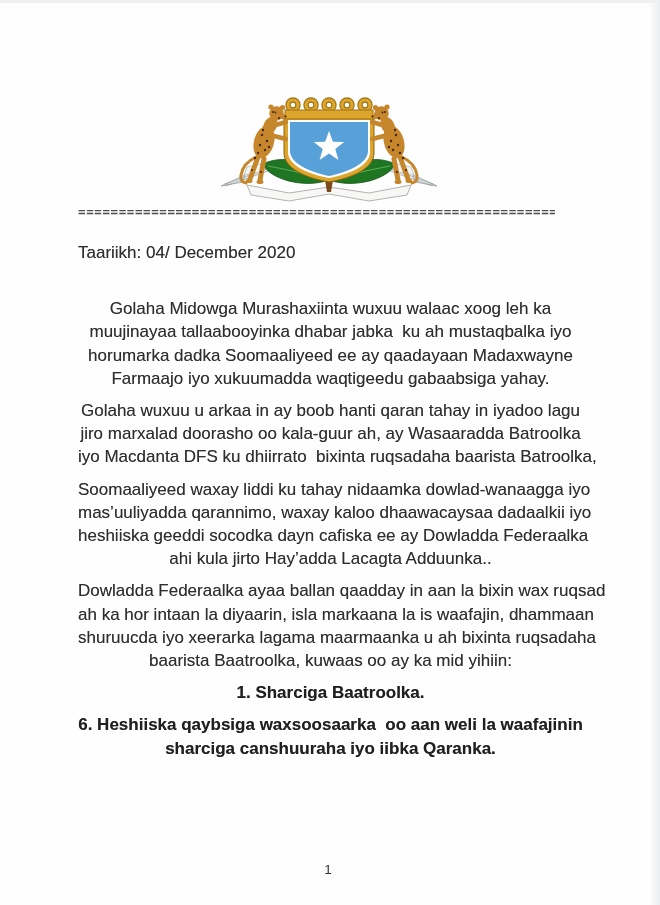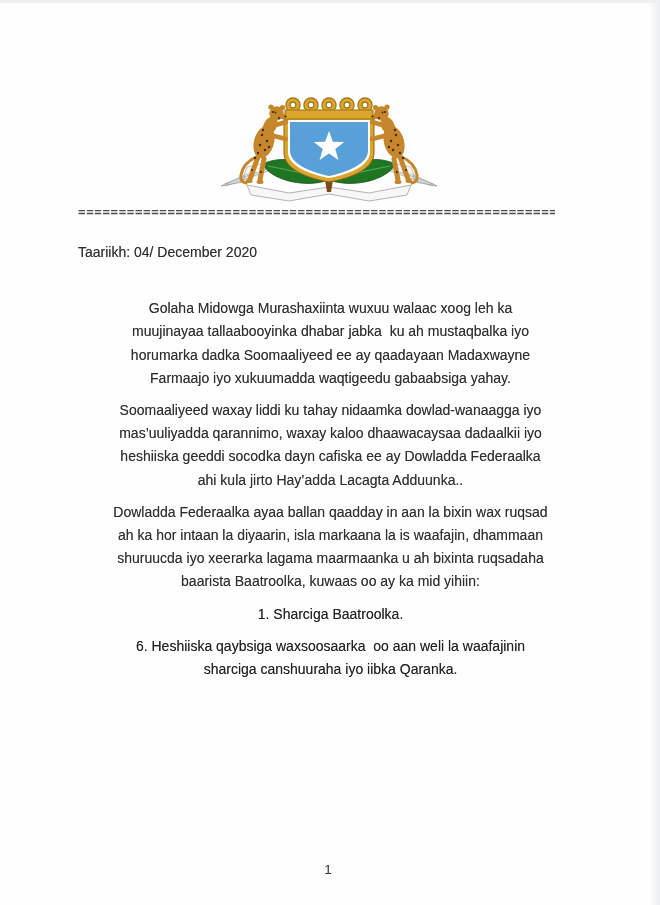--- a/index.html
+++ b/index.html
@@ -8,25 +8,25 @@
   .page { position:relative; width:660px; height:905px; background:#fefefe; overflow:hidden; }
   .edge-top { position:absolute; top:0; left:0; width:660px; height:3px; background:#f0f0f1; }
   .edge-right { position:absolute; top:0; right:0; width:11px; height:905px;
                 background:linear-gradient(90deg, rgba(236,239,241,0) 0%, #eceff1 85%); }
   .emblem { position:absolute; left:219px; top:95px; width:220px; height:112px; }
   .divider { position:absolute; left:78px; top:204px; width:477px; height:15px;
              overflow:hidden; white-space:nowrap;
              font-family:"DejaVu Sans Mono","Liberation Mono",monospace;
              font-size:12.5px; letter-spacing:0.6px; color:#4a4c4e; font-weight:700; }
   .content { position:absolute; left:78px; top:241px; width:505px;
-             font-size:14px; line-height:23.2px; color:#2e2e30;
+             font-size:17px; line-height:23.2px; color:#2e2e30;
              text-shadow:0 0 0.6px rgba(46,46,48,0.5); }
   .date { margin-bottom:33px; white-space:pre; }
   .para { white-space:pre; margin-bottom:9px;text-align:center; }
-  .para.bold { font-weight:400; color:#202022; }
+  .para.bold { font-weight:700; color:#202022; }
   .footer { position:absolute; left:78px; top:862px; width:500px; text-align:center;
             font-size:13.5px; color:#333437; }
 </style>
 </head>
 <body>
 
 <div class="page">
   <div class="edge-top"></div>
   <div class="edge-right"></div>
 
@@ -111,20 +111,23 @@
   </div>
 
   <div class="divider">==========================================================================================</div>
 
   <div class="content">
     <div class="date">Taariikh: 04/ December 2020</div>
     <div class="para">Golaha Midowga Murashaxiinta wuxuu walaac xoog leh ka
 muujinayaa tallaabooyinka dhabar jabka  ku ah mustaqbalka iyo
 horumarka dadka Soomaaliyeed ee ay qaadayaan Madaxwayne
 Farmaajo iyo xukuumadda waqtigeedu gabaabsiga yahay.</div>
+    <div class="para">Golaha wuxuu u arkaa in ay boob hanti qaran tahay in iyadoo lagu
+jiro marxalad doorasho oo kala-guur ah, ay Wasaaradda Batroolka
+iyo Macdanta DFS ku dhiirrato  bixinta ruqsadaha baarista Batroolka,</div>
     <div class="para">Soomaaliyeed waxay liddi ku tahay nidaamka dowlad-wanaagga iyo
 mas’uuliyadda qarannimo, waxay kaloo dhaawacaysaa dadaalkii iyo
 heshiiska geeddi socodka dayn cafiska ee ay Dowladda Federaalka
 ahi kula jirto Hay’adda Lacagta Adduunka..</div>
     <div class="para">Dowladda Federaalka ayaa ballan qaadday in aan la bixin wax ruqsad
 ah ka hor intaan la diyaarin, isla markaana la is waafajin, dhammaan
 shuruucda iyo xeerarka lagama maarmaanka u ah bixinta ruqsadaha
 baarista Baatroolka, kuwaas oo ay ka mid yihiin:</div>
     <div class="para bold">1. Sharciga Baatroolka.</div>
     <div class="para bold">6. Heshiiska qaybsiga waxsoosaarka  oo aan weli la waafajinin

